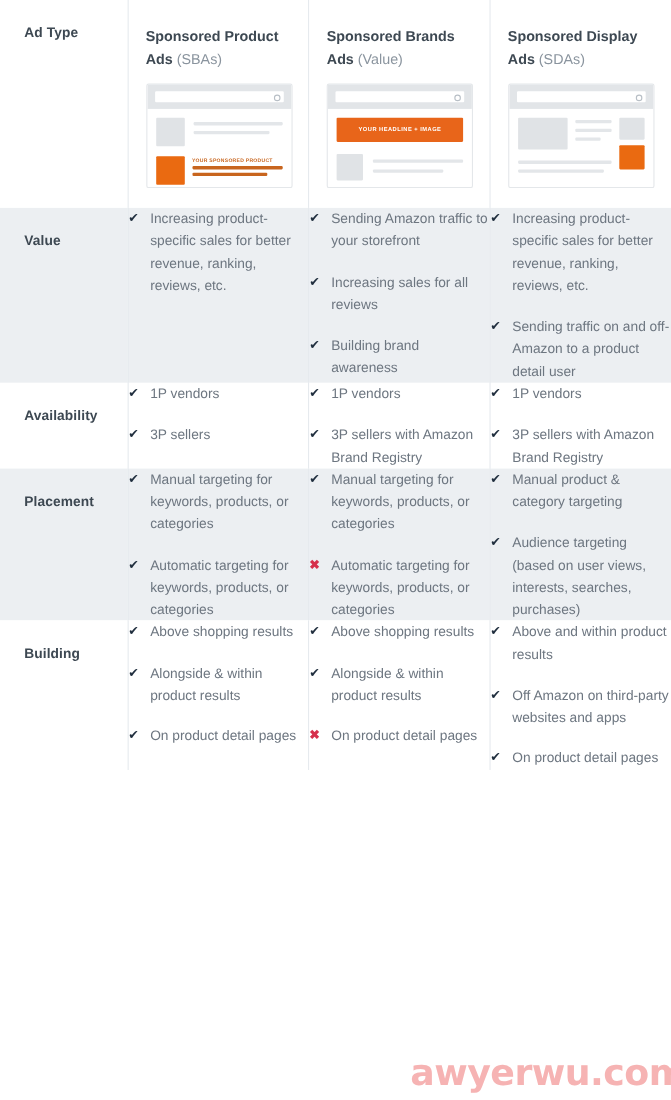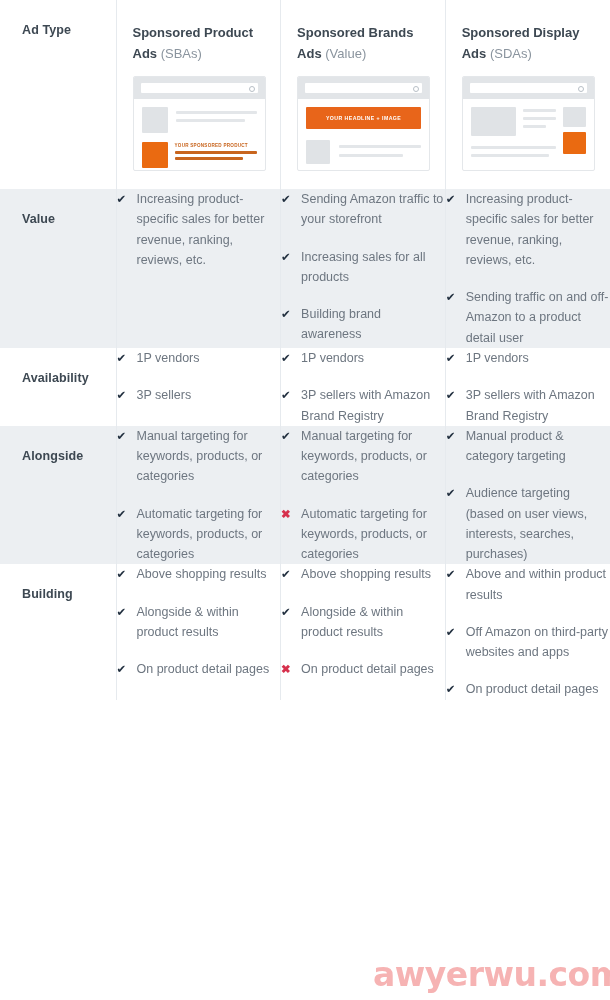--- a/index.html
+++ b/index.html
@@ -319,21 +319,21 @@
           </ul>
         </td>
         <td class="feat-cell">
           <ul class="feat-list">
             <li class="feat-item">
               <span class="mark yes">✔</span>
               <span class="txt">Sending Amazon traffic to your storefront</span>
             </li>
             <li class="feat-item">
               <span class="mark yes">✔</span>
-              <span class="txt">Increasing sales for all products</span>
+              <span class="txt">Increasing sales for all reviews</span>
             </li>
             <li class="feat-item">
               <span class="mark yes">✔</span>
               <span class="txt">Building brand awareness</span>
             </li>
           </ul>
         </td>
         <td class="feat-cell">
           <ul class="feat-list">
             <li class="feat-item">
@@ -385,21 +385,21 @@
             <li class="feat-item">
               <span class="mark yes">✔</span>
               <span class="txt">3P sellers with Amazon Brand Registry</span>
             </li>
           </ul>
         </td>
       </tr>
 
       <tr class="row-gray">
         <td>
-          <div class="row-label">Alongside</div>
+          <div class="row-label">Placement</div>
         </td>
         <td class="feat-cell">
           <ul class="feat-list">
             <li class="feat-item">
               <span class="mark yes">✔</span>
               <span class="txt">Manual targeting for keywords, products, or categories</span>
             </li>
             <li class="feat-item">
               <span class="mark yes">✔</span>
               <span class="txt">Automatic targeting for keywords, products, or categories</span>

